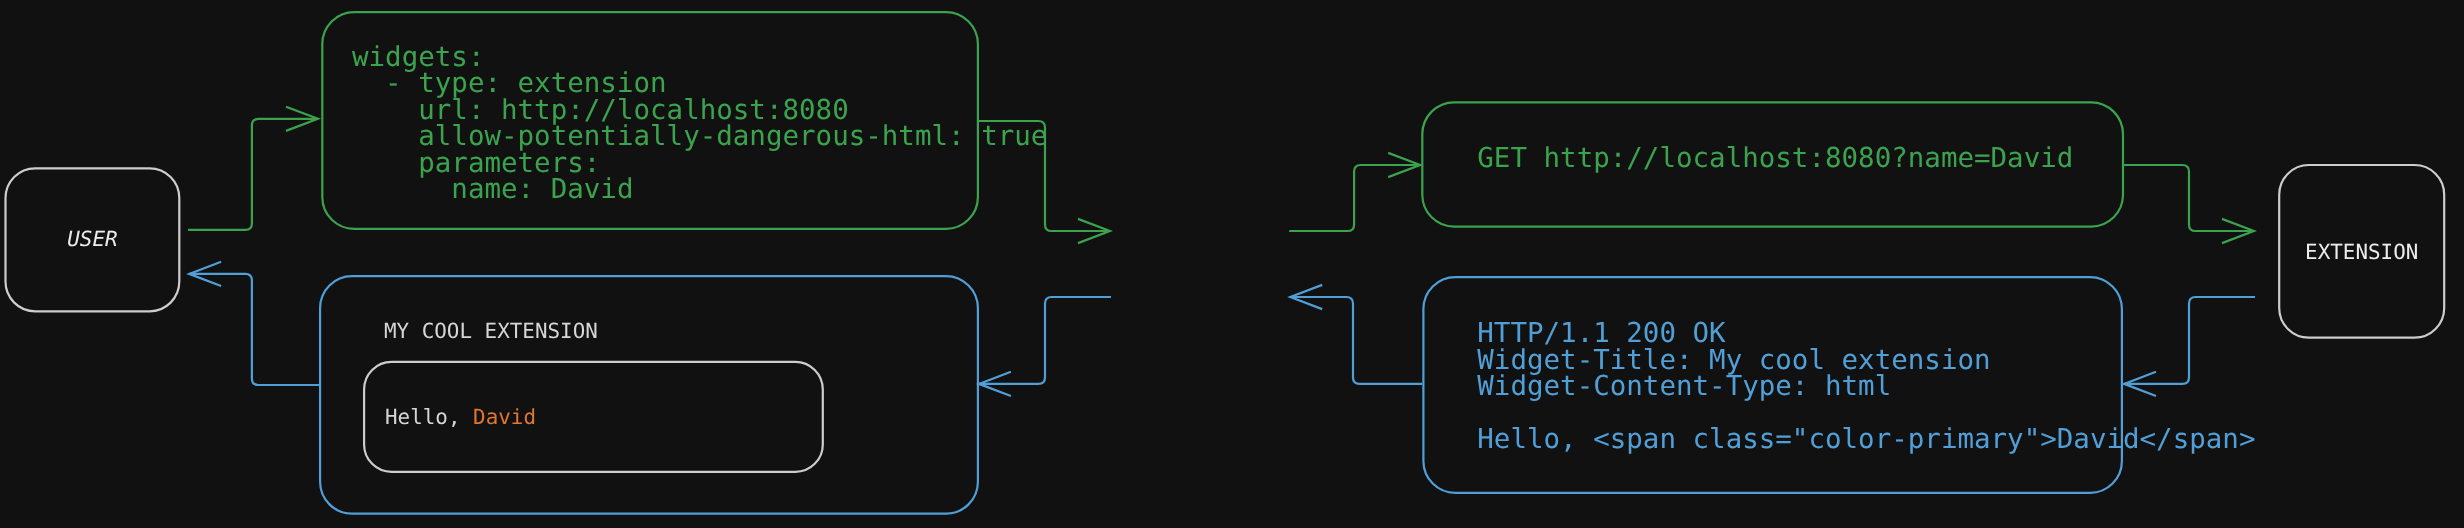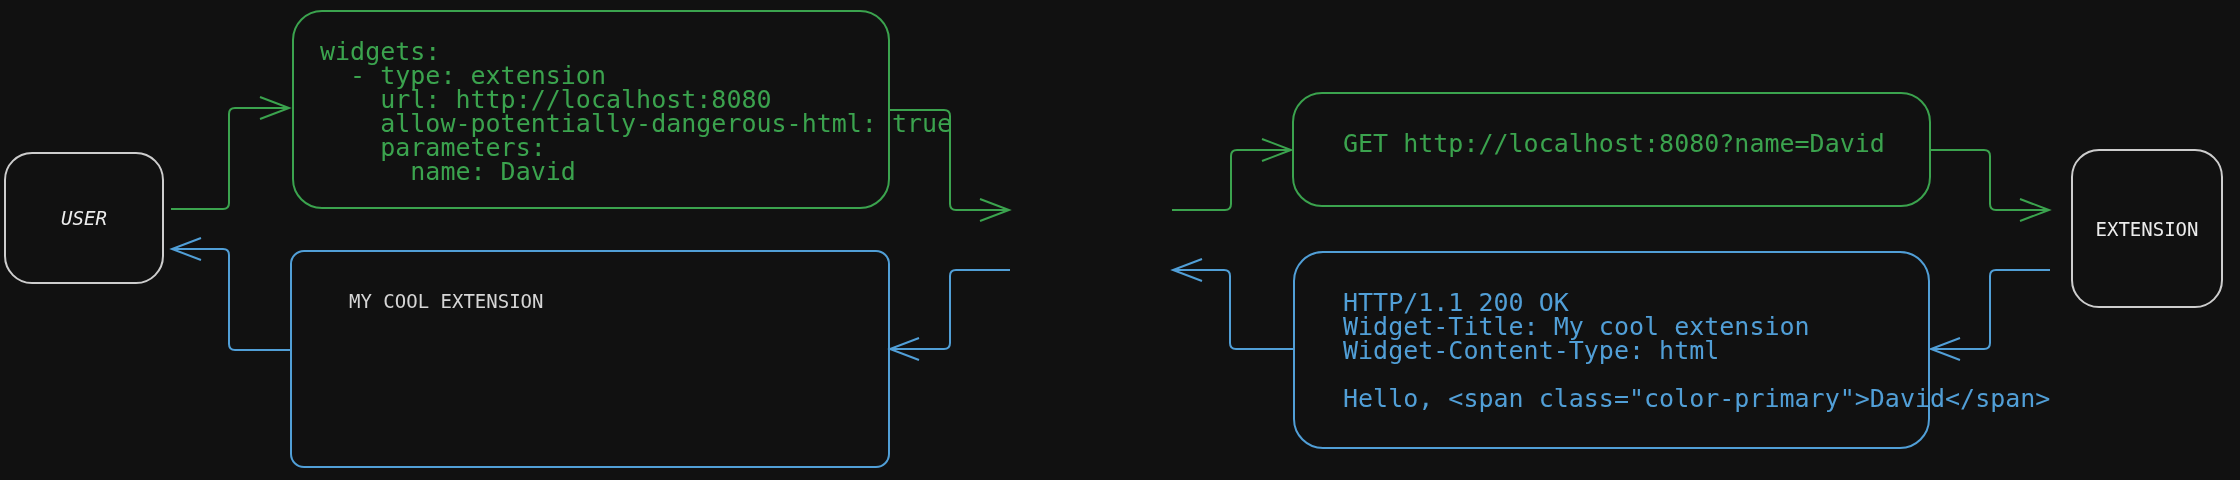--- a/index.html
+++ b/index.html
@@ -46,21 +46,21 @@
     display:flex;align-items:center;padding:0 10px 12px 49px;
   }
   .response-box{
     left:1293px;top:251px;width:637px;height:198px;
     border-color:var(--blue);color:var(--blue);
     padding:38px 26px 0 48px;
   }
   .widget-preview{
     position:absolute;box-sizing:border-box;
     left:290px;top:250px;width:600px;height:218px;
-    border:2px solid var(--blue);border-radius:14px;
+    border:2px solid var(--blue);border-radius:30px;
   }
   .widget-title{
     position:absolute;left:57px;top:37px;
     color:var(--text-light);font-size:19px;line-height:24px;
   }
   .widget-inner{
     position:absolute;box-sizing:border-box;
     left:38px;top:76px;width:419px;height:102px;
     border:2px solid var(--node-border);border-radius:26px;
     display:flex;align-items:center;padding-left:18px;
@@ -127,15 +127,18 @@
   </div>
 
   <pre class="codebox response-box">HTTP/1.1 200 OK
 Widget-Title: My cool extension
 Widget-Content-Type: html
 
 Hello, &lt;span class="color-primary"&gt;David&lt;/span&gt;</pre>
 
   <div class="widget-preview">
     <div class="widget-title">MY COOL EXTENSION</div>
+    <div class="widget-inner">
+      <div class="greeting"><span>Hello, </span><span class="orange">David</span></div>
+    </div>
   </div>
 
 </div>
 
 </body></html>

